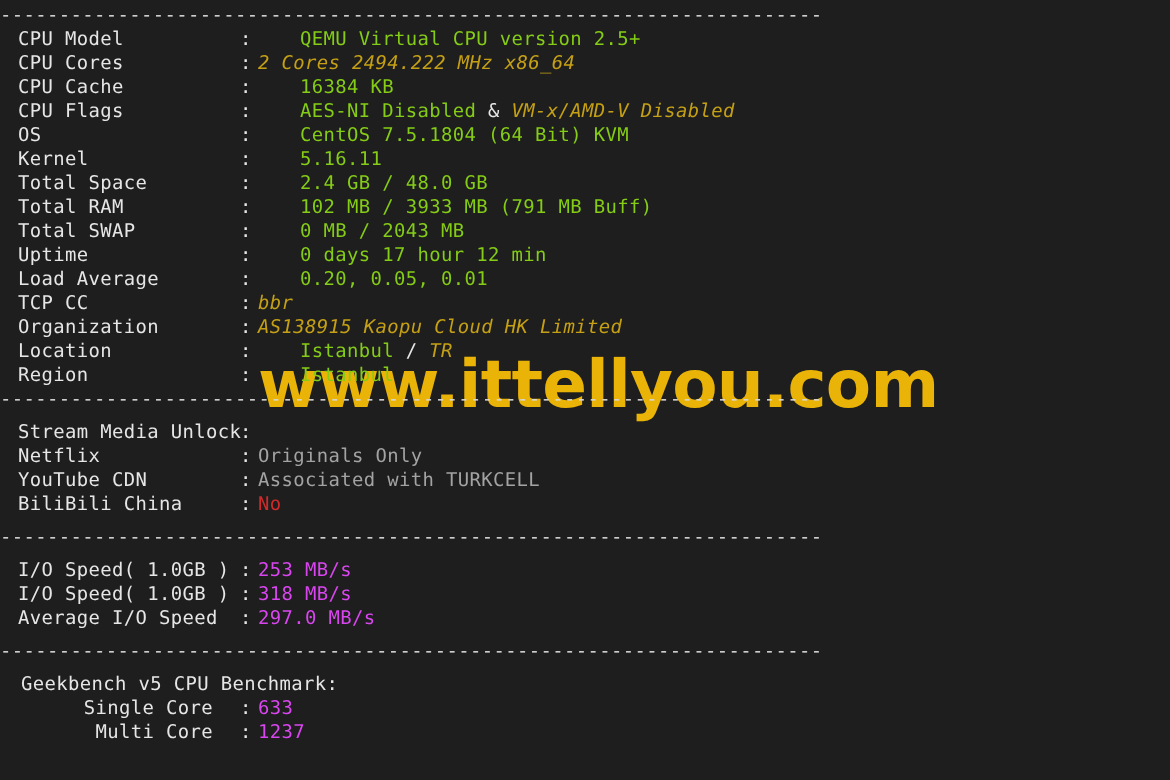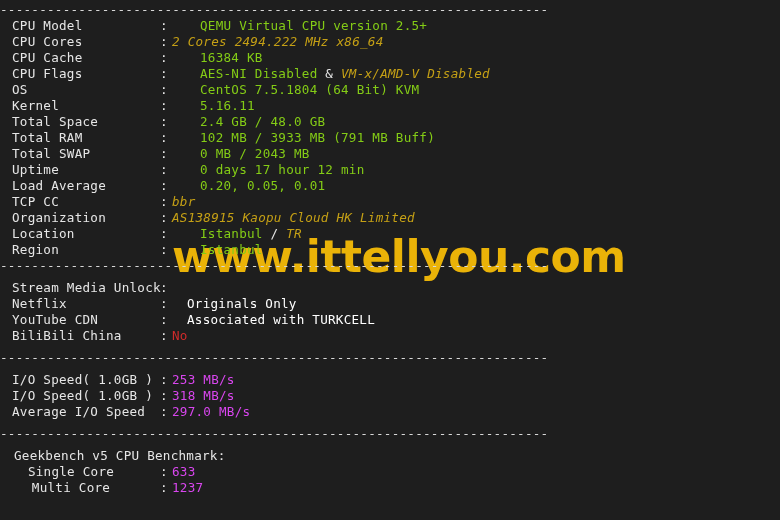--- a/index.html
+++ b/index.html
@@ -40,36 +40,36 @@
     overflow: hidden;
   }
   .lbl {
     display: inline-block;
     width: 160px;
     padding-left: 12px;
     box-sizing: border-box;
     color: #e6e6e6;
   }
   .lbl.indent {
-    text-align: center;
+    text-align: right;
     padding-right: 18px;
     padding-left: 0;
   }
   .colon {
     display: inline-block;
     width: 12px;
     color: #e6e6e6;
   }
   .val { }
   .c-cyan   { color: #84cc16; margin-left: 28px; }
   .c-yellow { color: #c5a015; font-style: italic; }
   .c-gold   { color: #d946ef; }
   .c-red    { color: #d02b2b; }
   .c-white  { color: #e6e6e6; }
-  .c-olive  { color: #ffffff; margin-left: 15px; }
+  .c-olive  { color: #a3a3a3; }
   .spacer-sm { height: 6px; }
   #watermark {
     position: absolute;
     left: 172px;
     top: 232px;
     font-family: "DejaVu Sans", "Liberation Sans", sans-serif;
     font-size: 44px;
     font-weight: bold;
     color: #eab308;
     letter-spacing: -0.5px;

